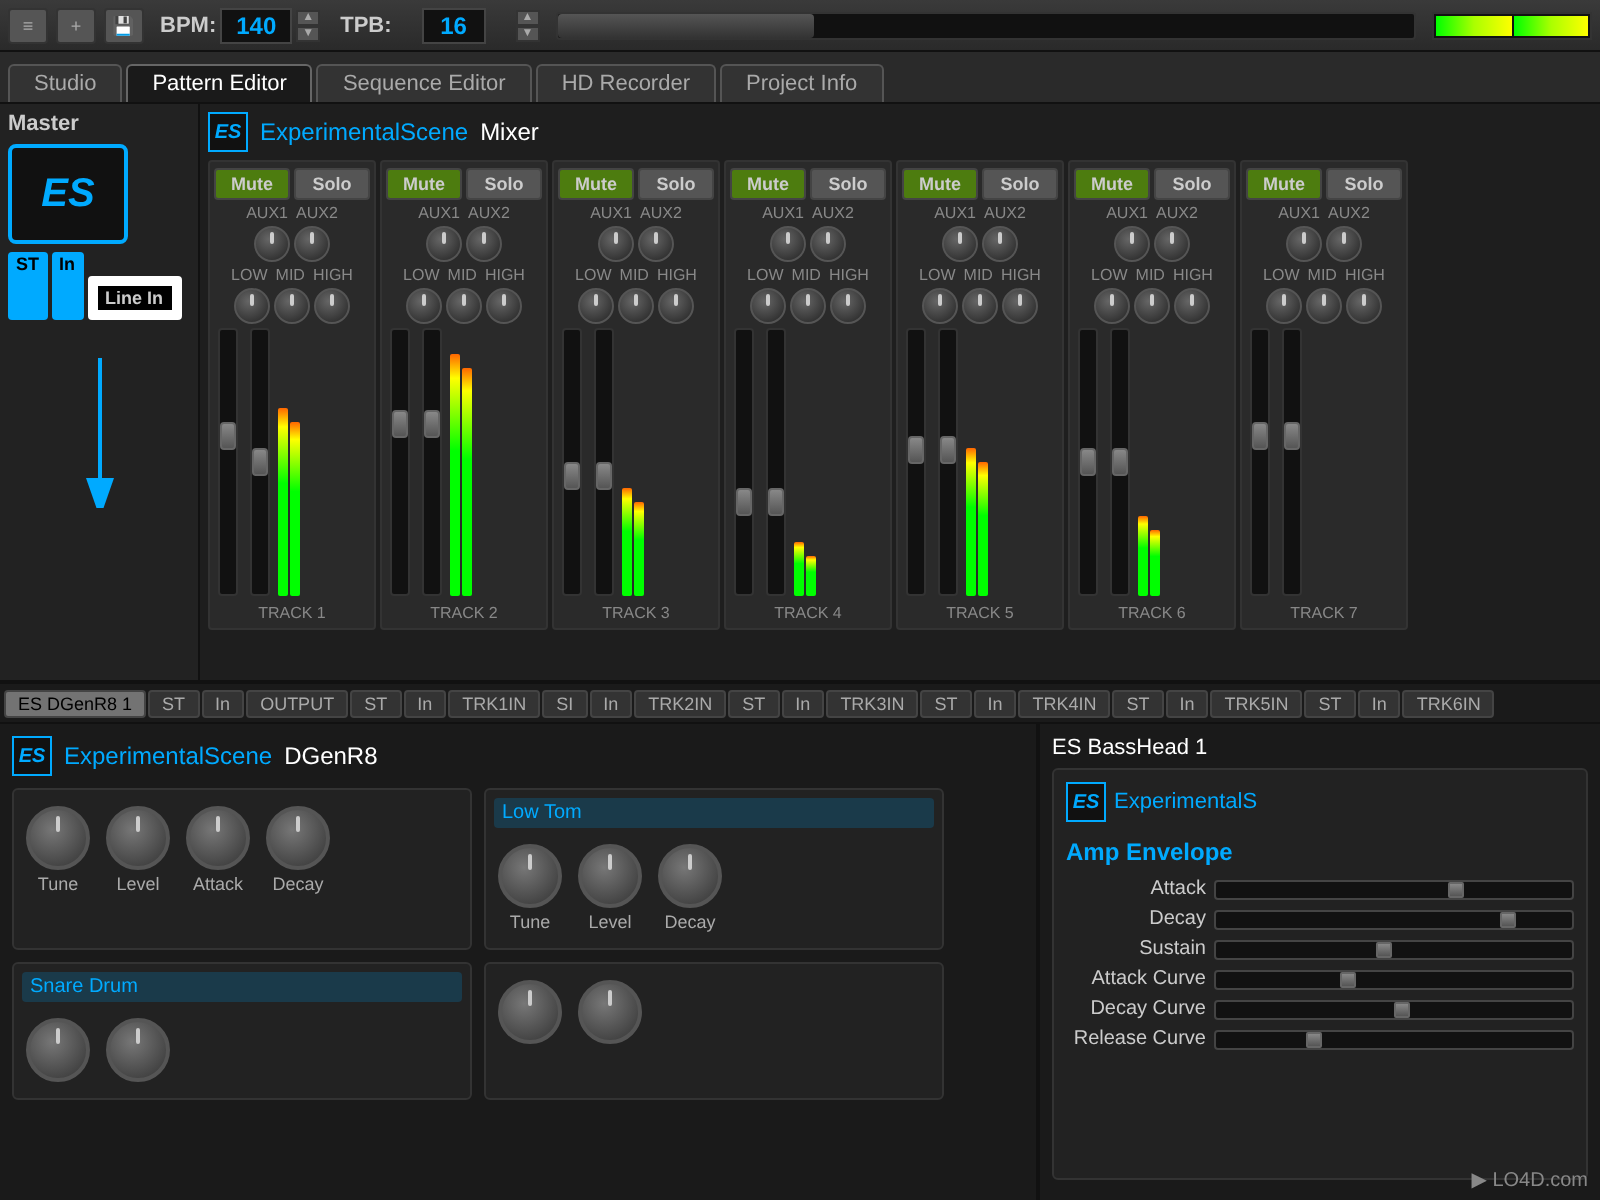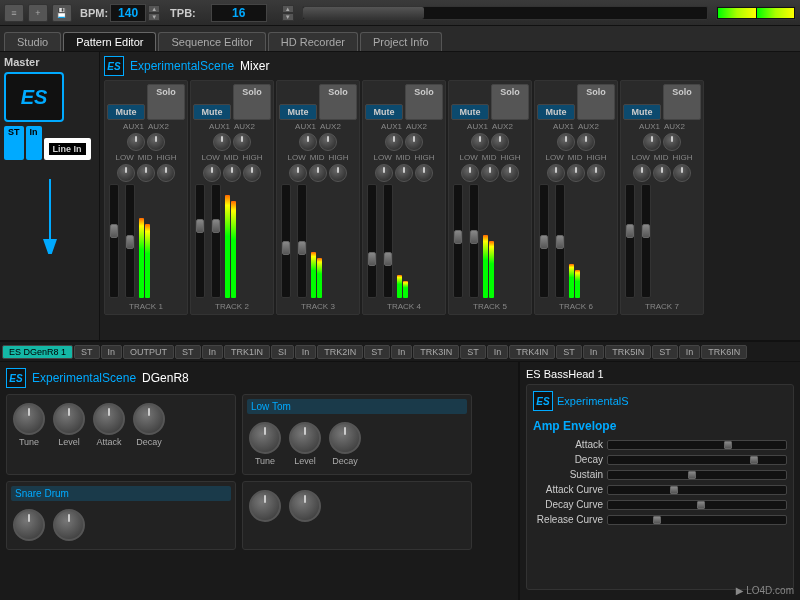--- a/index.html
+++ b/index.html
@@ -223,21 +223,21 @@
     }
     .ms-btn {
       flex: 1;
       padding: 2px 0;
       font-size: 9px;
       font-weight: bold;
       text-align: center;
       border-radius: 2px;
       cursor: pointer;
     }
-    .mute-btn { background: #0c4a6e; color: #ccc; border: 1px solid #444; margin-top: 20px; }
+    .mute-btn { background: #4d7c0f; color: #ccc; border: 1px solid #444; }
     .solo-btn { background: #555; color: #ccc; border: 1px solid #444; }
     .aux-labels {
       display: flex; gap: 4px; font-size: 8px; color: #888;
     }
     .knobs-row {
       display: flex; gap: 2px;
     }
     .knob {
       width: 18px; height: 18px;
       background: radial-gradient(circle at 40% 35%, #666, #222);
@@ -278,21 +278,21 @@
     .btab {
       padding: 1px 6px;
       background: #333;
       border: 1px solid #444;
       color: #aaa;
       font-size: 9px;
       cursor: pointer;
       border-radius: 2px;
       white-space: nowrap;
     }
-    .btab.active { background: #14b8a6; color: #000; }
+    .btab.active { background: #737373; color: #000; }
 
     
     .bottom-section {
       display: flex;
       flex: 1;
       overflow: hidden;
     }
 
     
     .dgenr8-panel {
@@ -449,21 +449,21 @@
     <span class="bpm-label">BPM:</span>
     <input class="bpm-value" value="140" style="border: 1px solid rgb(68, 68, 68); background: rgb(17, 17, 17); color: rgb(0, 170, 255); font-size: 12px; font-weight: bold; width: 36px; text-align: center; padding: 1px 2px;">
     <div class="spinner">
       <div class="spinner-btn">▲</div>
       <div class="spinner-btn">▼</div>
     </div>
   </div>
 
   <div class="tpb-section">
     <span class="bpm-label">TPB:</span>
-    <input class="bpm-value" value="16" style="border: 1px solid rgb(68, 68, 68); background: rgb(17, 17, 17); color: rgb(0, 170, 255); font-size: 12px; font-weight: bold; width: 56px; text-align: center; padding: 1px 0;">
+    <input class="bpm-value" value="16" style="border: 1px solid rgb(68, 68, 68); background: rgb(17, 17, 17); color: rgb(0, 170, 255); font-size: 12px; font-weight: bold; width: 32px; text-align: center; padding: 1px 0;">
     <div class="spinner">
       <div class="spinner-btn">▲</div>
       <div class="spinner-btn">▼</div>
     </div>
   </div>
 
   <div class="transport-bar">
     <div class="transport-slider"></div>
   </div>
 

